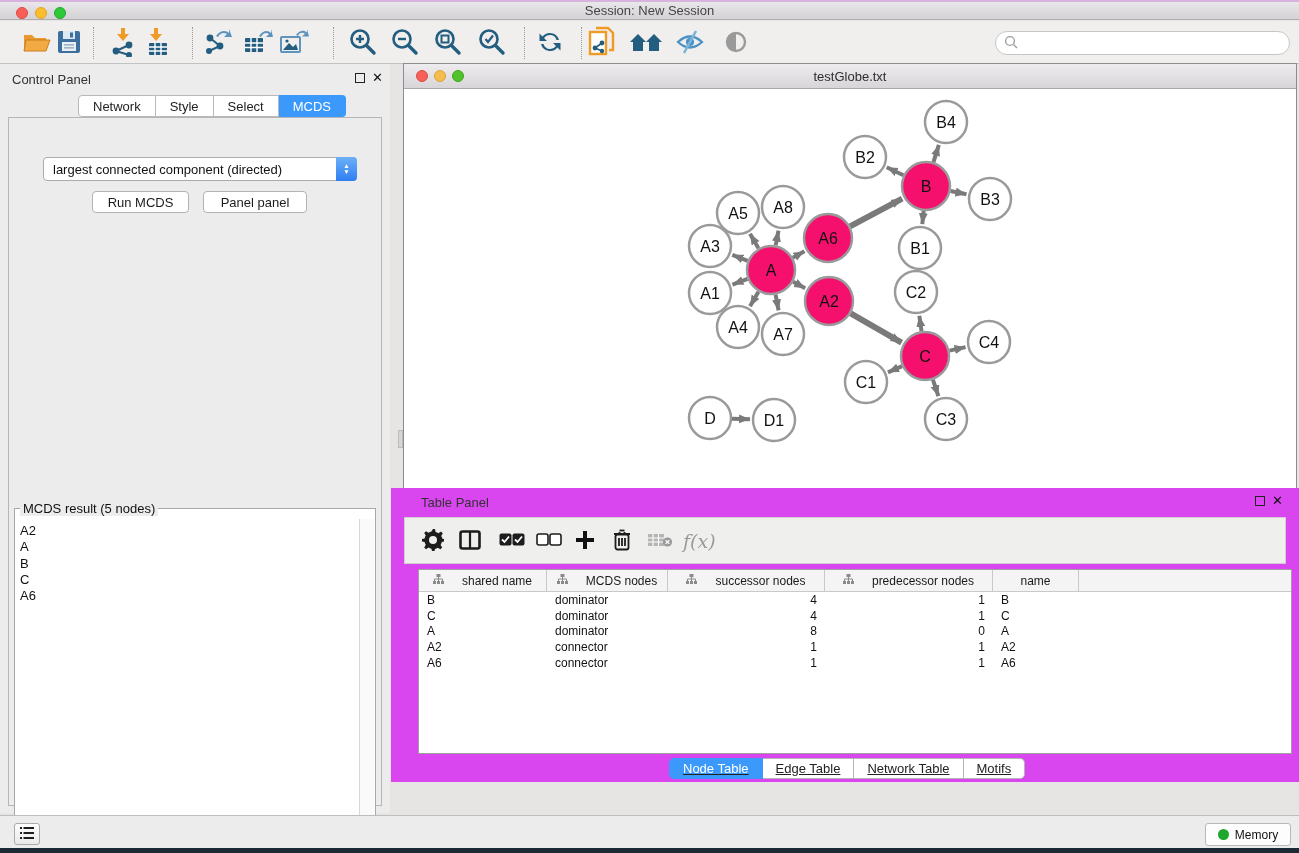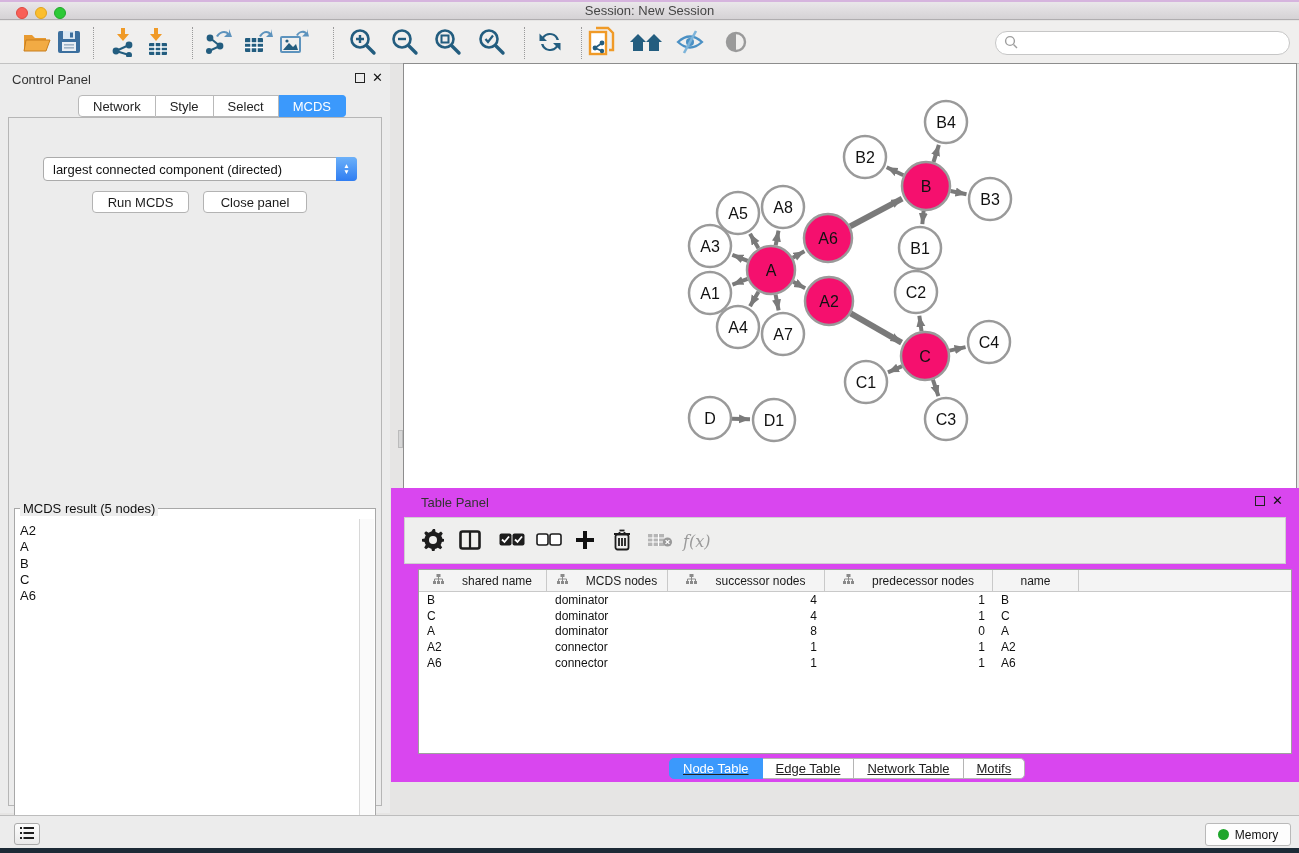--- a/index.html
+++ b/index.html
@@ -56,21 +56,21 @@
     background:linear-gradient(#eeecee,#d7d5d7); border-bottom:1px solid #a9a9a9; }
   .net-title { position:absolute; top:5px; width:100%; text-align:center; font-size:13px; color:#2e2e2e; }
   .net-canvas { position:absolute; left:0; top:26px; width:892px; height:427px; background:#fff; }
   .resize-grip { position:absolute; right:1px; bottom:1px; width:14px; height:14px;
     background:repeating-linear-gradient(135deg,transparent 0 3px,#b9b9b9 3px 4px); }
 
   
   .tpanel { left:391px; top:488px; width:908px; height:294px; background:#d946ef; }
   .tp-toolbar { position:absolute; left:13px; top:29px; width:882px; height:47px; background:#efefee; border:1px solid #cfcfcf; }
   .tp-ico { position:absolute; top:9px; height:28px; display:flex; align-items:center; justify-content:center; }
-  .fx-text { font-family:"DejaVu Serif","Liberation Serif",serif; font-style:italic; font-size:16px; color:#9a9a9a; }
+  .fx-text { font-family:"DejaVu Serif","Liberation Serif",serif; font-style:italic; font-size:19px; color:#9a9a9a; }
   .dtable { position:absolute; left:27px; top:81px; width:874px; height:185px; background:#fff; border:1px solid #9f9f9f; }
   .thead { display:flex; height:22px; background:#f4f4f4; border-bottom:1px solid #c9c9c9; }
   .th { display:flex; align-items:center; justify-content:center; gap:18px; border-right:1px solid #c9c9c9;
     font-size:12px; color:#1a1a1a; }
   .trow { display:flex; height:15.7px; align-items:center; }
   .td { font-size:12px; color:#111; padding:0 8px; white-space:nowrap; }
   .c0{width:128px;} .c1{width:121px;} .c2{width:157px;} .c3{width:168px;} .c4{width:86px;}
   .num { text-align:right; }
   .btabs { position:absolute; left:278px; top:270px; display:flex;text-decoration:underline; }
   .btab { height:21px; padding:0 13px; background:#fff; border:1px solid #b5b5b5; border-left:none;
@@ -266,37 +266,43 @@
 
     <div class="cpane">
       <div class="combo">
         <span class="combo-text">largest connected component (directed)</span>
         <span class="combo-step">
             <span>▲</span>
             <span>▼</span>
           </span>
       </div>
       <div class="btn" style="left:83px;top:73px;width:97px">Run MCDS</div>
-      <div class="btn" style="left:194px;top:73px;width:104px">Close panel</div>
+      <div class="btn" style="left:194px;top:73px;width:104px">Panel panel</div>
 
       <div class="groupbox">
         <span class="groupbox-label">MCDS result (5 nodes)</span>
         <div class="mcds-list" id="mcds-list">
             <div class="mcds-item">A2</div>
             <div class="mcds-item">A</div>
             <div class="mcds-item">B</div>
             <div class="mcds-item">C</div>
             <div class="mcds-item">A6</div>
           </div>
         <div class="list-scroll"></div>
       </div>
     </div>
   </div>
 
   <div class="abs netwin">
+    <div class="net-titlebar">
+      <span class="tl-dot" style="left:12px;top:6px;background:#f7615b;border:1px solid #dd4b44;"></span>
+      <span class="tl-dot" style="left:30px;top:6px;background:#f5bd4f;border:1px solid #dba437;"></span>
+      <span class="tl-dot" style="left:48px;top:6px;background:#52c22c;border:1px solid #3fa81e;"></span>
+      <div class="net-title">testGlobe.txt</div>
+    </div>
     <div class="net-canvas">
       <svg id="graph-svg" width="892" height="427" viewBox="0 0 892 427">
         <defs>
           <marker id="arrow" markerUnits="userSpaceOnUse" markerWidth="13" markerHeight="11" refX="11" refY="4.5" orient="auto">
             <path d="M0,0 L11,4.5 L0,9 Z" fill="#7a7a7a"></path>
           </marker>
         </defs>
       <line x1="354.4740932364574" y1="158.36434286297185" x2="346.0248704930009" y2="143.77023085154704" stroke="#7a7a7a" stroke-width="4" marker-end="url(#arrow)"></line>
           <line x1="371.6778026972499" y1="155.44153583943813" x2="374.5093094106401" y2="140.5761255941394" stroke="#7a7a7a" stroke-width="4" marker-end="url(#arrow)"></line>
           <line x1="343.73585120756536" y1="170.84689227838638" x2="328.3335828407372" y2="164.78698341274907" stroke="#7a7a7a" stroke-width="4" marker-end="url(#arrow)"></line>

